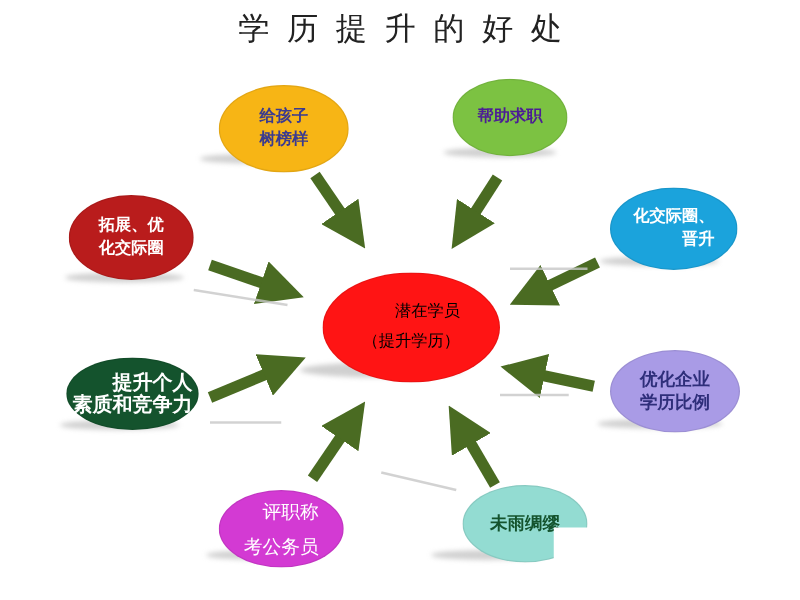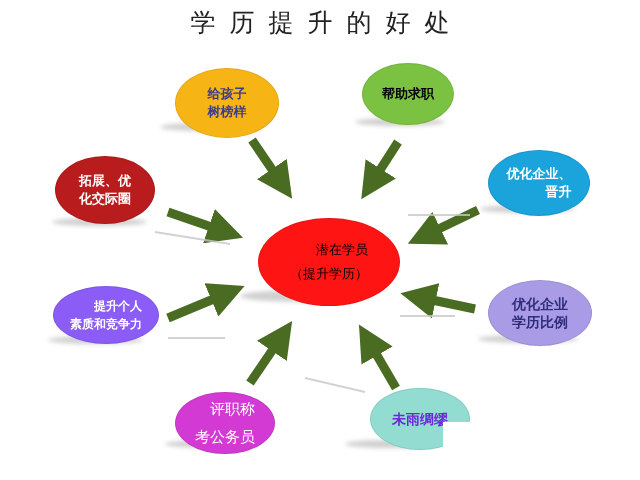--- a/index.html
+++ b/index.html
@@ -60,45 +60,45 @@
 <div class="node center" style="left:258px;top:218px;width:142px;height:88px;background:#ff1414;">
   <span>潜在学员
 （提升学历）</span>
 </div>
 
 <div class="node" style="left:175px;top:68px;width:104px;height:70px;background:#f7b515;color:#3b3b8f;">
   <span>给孩子
 树榜样</span>
 </div>
 
-<div class="node" style="left:362px;top:63px;width:92px;height:62px;background:#7cc242;color:#000000;">
+<div class="node" style="left:362px;top:63px;width:92px;height:62px;background:#7cc242;color:#4c1d95;">
   <span>帮助求职</span>
 </div>
 
 <div class="node" style="left:488px;top:150px;width:102px;height:66px;background:#1ba3dc;color:#ffffff;">
-  <span>优化企业、
+  <span>化交际圈、
 晋升</span>
 </div>
 
 <div class="node" style="left:488px;top:280px;width:104px;height:66px;background:#a99be6;color:#2e2e7a;font-size:14px;">
   <span>优化企业
 学历比例</span>
 </div>
 
-<div class="node" style="left:370px;top:388px;width:100px;height:62px;background:#93dcd2;color:#6d28d9;font-size:14px;">
+<div class="node" style="left:370px;top:388px;width:100px;height:62px;background:#93dcd2;color:#14532d;font-size:14px;">
   <span>未雨绸缪</span>
 </div>
 <div class="mask" style="left:443px;top:422px;width:60px;height:50px;"></div>
 
 <div class="node" style="left:175px;top:392px;width:100px;height:62px;background:#d33ad3;color:#ffffff;font-size:15px;font-weight:normal;line-height:28px;">
   <span>评职称
 考公务员</span>
 </div>
 
-<div class="node" style="left:53px;top:286px;width:106px;height:58px;background:#8b5cf6;color:#ffffff;font-size:12px;">
+<div class="node" style="left:53px;top:286px;width:106px;height:58px;background:#14532d;color:#ffffff;font-size:16px;">
   <span>提升个人
 素质和竞争力</span>
 </div>
 
 <div class="node" style="left:55px;top:156px;width:100px;height:68px;background:#b91c1c;color:#ffffff;">
   <span>拓展、优
 化交际圈</span>
 </div>
 
 </body></html>

